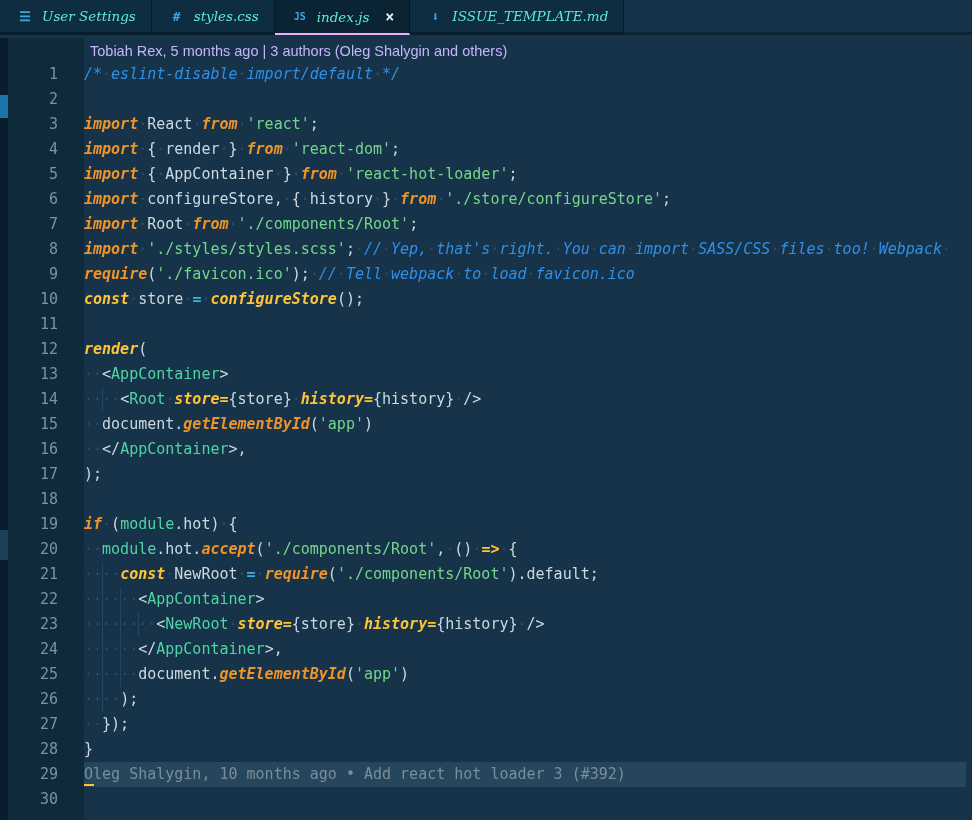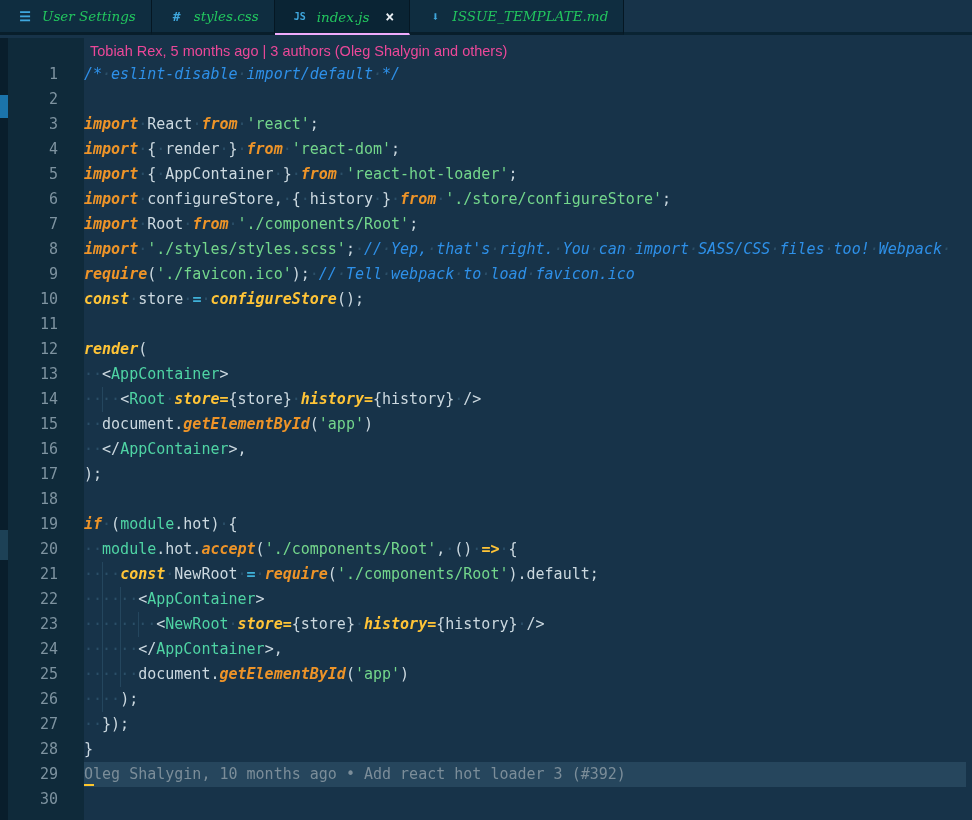--- a/index.html
+++ b/index.html
@@ -9,39 +9,39 @@
   
   .tabbar { display:flex; height:38px; background:#173349; }
   .tab { display:flex; align-items:center; height:35px; padding:0 15px;
          background:#0f2d40; border-right:1px solid #051723;
          border-bottom:3px solid #081e2b; cursor:pointer; flex:0 0 auto; }
   .tab.active { background:#0a2434; border-bottom:2px solid #f0abfc; }
   .tab .ticon { width:20px; text-align:center; margin-right:7px;
                 color:#3fa7dd; font-weight:bold; font-size:13px; }
   .tab .ticon.js { font-size:10px; letter-spacing:0; }
   .tab .tlabel { font-family:"DejaVu Serif", serif; font-style:italic;
-                 font-size:13.5px; color:#22c55e; white-space:nowrap; }
+                 font-size:13.5px; color:#5eead4; white-space:nowrap; }
   .tab .tclose { margin-left:16px; color:#e8eef2; font-size:15px; font-weight:bold; }
   .tab.w1{min-width:120px} .tab.w2{min-width:120px} .tab.w3{min-width:120px} .tab.w4{min-width:178px}
   .tabbar-rest { flex:1; background:#173349; border-bottom:3px solid #0a2433; height:35px; }
 
   
   .main { display:flex; height:782px; }
   .strip { width:8px; background:#091e2c; position:relative; flex:0 0 auto; }
   .strip .badge1 { position:absolute; left:0; top:57px; width:8px; height:23px; background:#1b74ab; }
   .strip .badge2 { position:absolute; left:0; top:492px; width:8px; height:30px; background:#1d4156; }
 
   .gutter { width:76px; background:#0f2a3a; flex:0 0 auto; padding-top:24px; }
   .lnum { height:25px; line-height:25px; text-align:right; padding-right:26px;
           color:#7e93a0; font-size:15px; }
 
   .code { flex:1; background:#173349; overflow:hidden; position:relative; }
   .codelens { height:24px; line-height:26px; padding-left:6px;
               font-family:"Liberation Sans", sans-serif; font-size:14.5px;
-              color:#ec4899; white-space:nowrap; cursor:pointer; }
+              color:#c4b5fd; white-space:nowrap; cursor:pointer; }
   .line { height:25px; line-height:25px; font-size:15px; white-space:pre;
           position:relative; color:#ccd9e0; }
   .line.current { background:#26465d; margin-right:6px; }
   .guide { position:absolute; top:0; bottom:0; width:1px; background:#24465e; }
   .ws { color:#2b4f68; }
   .tok-p { color:#ccd9e0; }
   .tok-k { color:#ee9428; font-style:italic; font-weight:bold; }
   .tok-f { color:#ffc437; font-style:italic; font-weight:bold; }
   .tok-o { color:#3fb1d8; font-style:italic; font-weight:bold; }
   .tok-a { color:#ffc437; font-weight:bold; }

